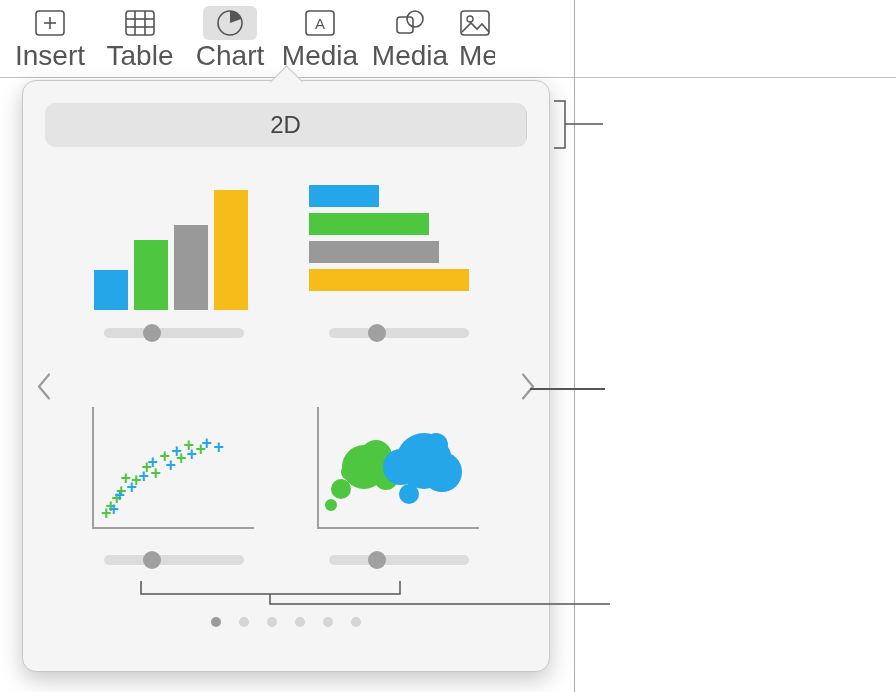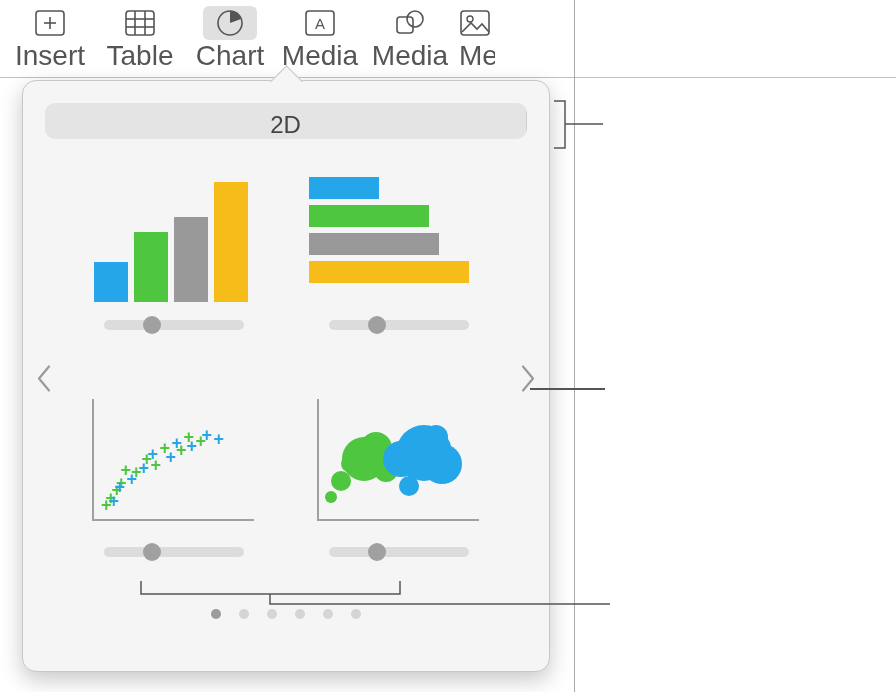--- a/index.html
+++ b/index.html
@@ -62,21 +62,21 @@
   background: #f5f5f5;
   border-left: 1px solid #c8c8c8;
   border-top: 1px solid #c8c8c8;
   transform: rotate(45deg);
 }
 .seg {
   margin: 22px 22px 0;
   display: flex;
   background: #e4e4e4;
   border-radius: 10px;
-  height: 36px;
+  height: 44px;
   overflow: hidden;
   position: relative;
 }
 .seg-item {
   flex: 1;
   text-align: center;
   font-size: 24px;
   color: #444;
   line-height: 44px;
   cursor: pointer;

